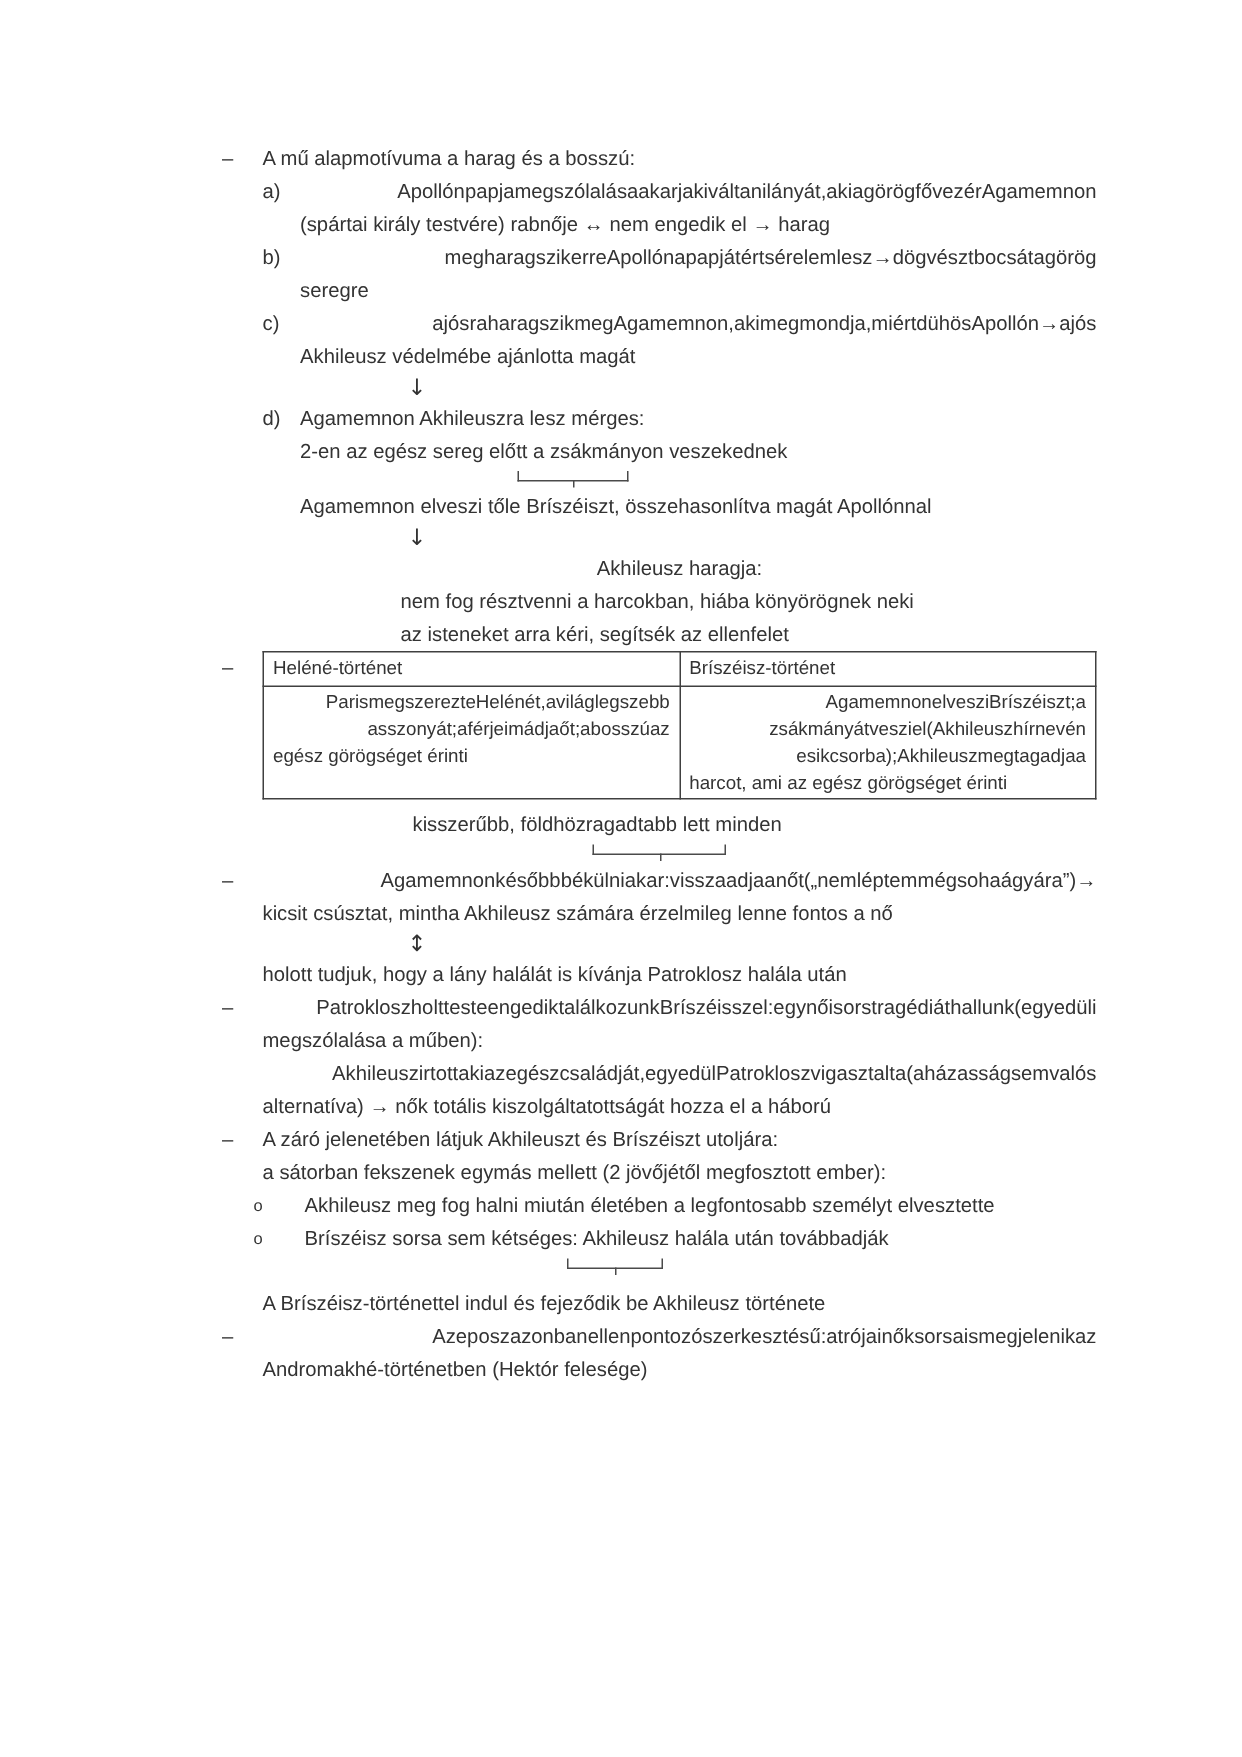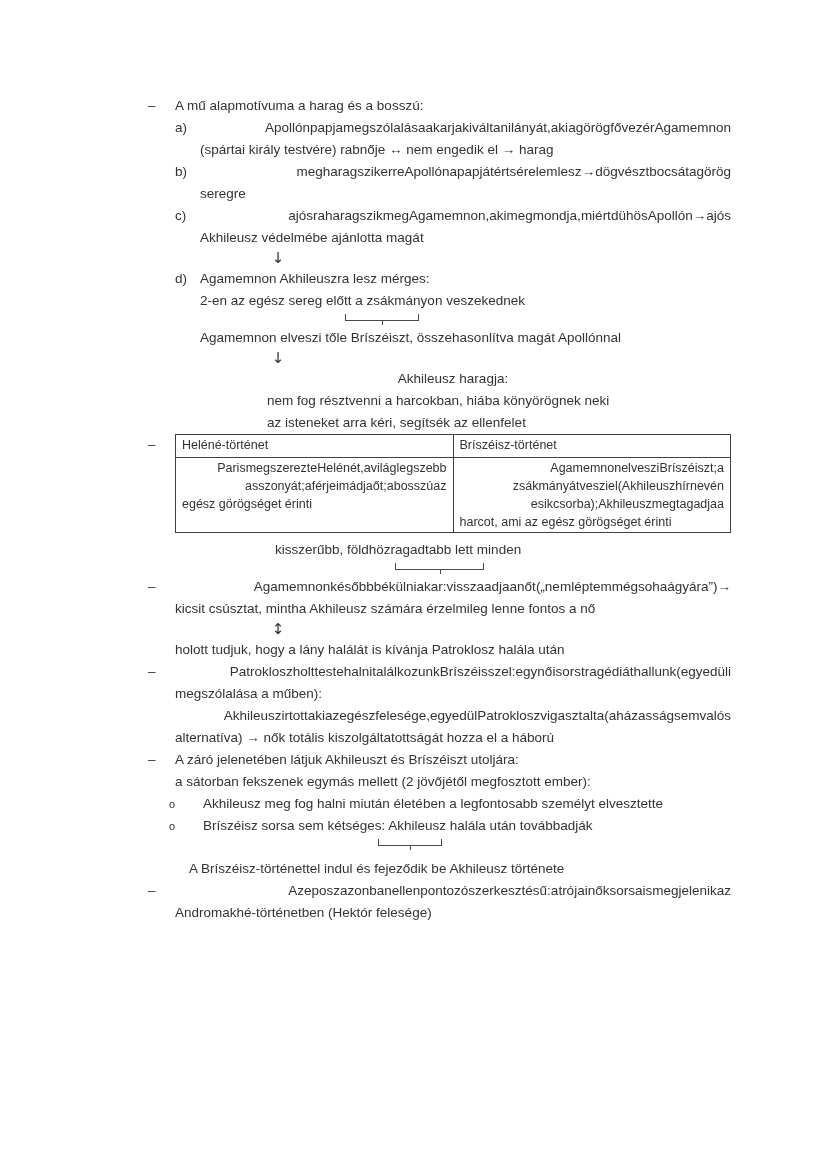--- a/index.html
+++ b/index.html
@@ -47,21 +47,21 @@
   .ind245 { padding-left:245px; padding-right:62px;margin-left:22px; }
   
   .kissz { padding-left:275px; margin-top:6px; }
   
   table.cmp { border-collapse:collapse; table-layout:fixed;
               margin-left:175px; width:556px;
               font-size:12.5px; line-height:18px; color:#333333; }
   table.cmp th, table.cmp td { border:1px solid #404040; padding:1px 6px;
                                vertical-align:top; font-weight:normal; }
   table.cmp th { text-align:left; height:20px; }
-  .frame-line { margin-top:6px;margin-left:14px; }
+  .frame-line { margin-top:6px; }
   b { font-weight:normal; }
 </style>
 </head>
 <body>
 
 <div class="page">
 
   <div class="row l1">
     <span class="mk">–</span>
     <div>A mű alapmotívuma a harag és a bosszú:</div>
@@ -241,37 +241,37 @@
     <span class="arrow">↕</span>
   </div>
 
   <div class="row l1">holott tudjuk, hogy a lány halálát is kívánja Patroklosz halála után</div>
 
   <div class="row l1">
     <span class="mk">–</span>
     <div class="just">
         <span>Patroklosz</span>
         <span>holtteste</span>
-        <span>halni</span>
+        <span>engedik</span>
         <span>találkozunk</span>
         <span>Bríszéisszel:</span>
         <span>egy</span>
         <span>női</span>
         <span>sorstragédiát</span>
         <span>hallunk</span>
         <span>(egyedüli</span>
       </div>
     <div>megszólalása a műben):</div>
     <div class="just">
         <span>Akhileusz</span>
         <span>irtotta</span>
         <span>ki</span>
         <span>az</span>
         <span>egész</span>
-        <span>felesége,</span>
+        <span>családját,</span>
         <span>egyedül</span>
         <span>Patroklosz</span>
         <span>vigasztalta</span>
         <span>(a</span>
         <span>házasság</span>
         <span>sem</span>
         <span>valós</span>
       </div>
     <div>alternatíva) → nők totális kiszolgáltatottságát hozza el a háború</div>
   </div>

